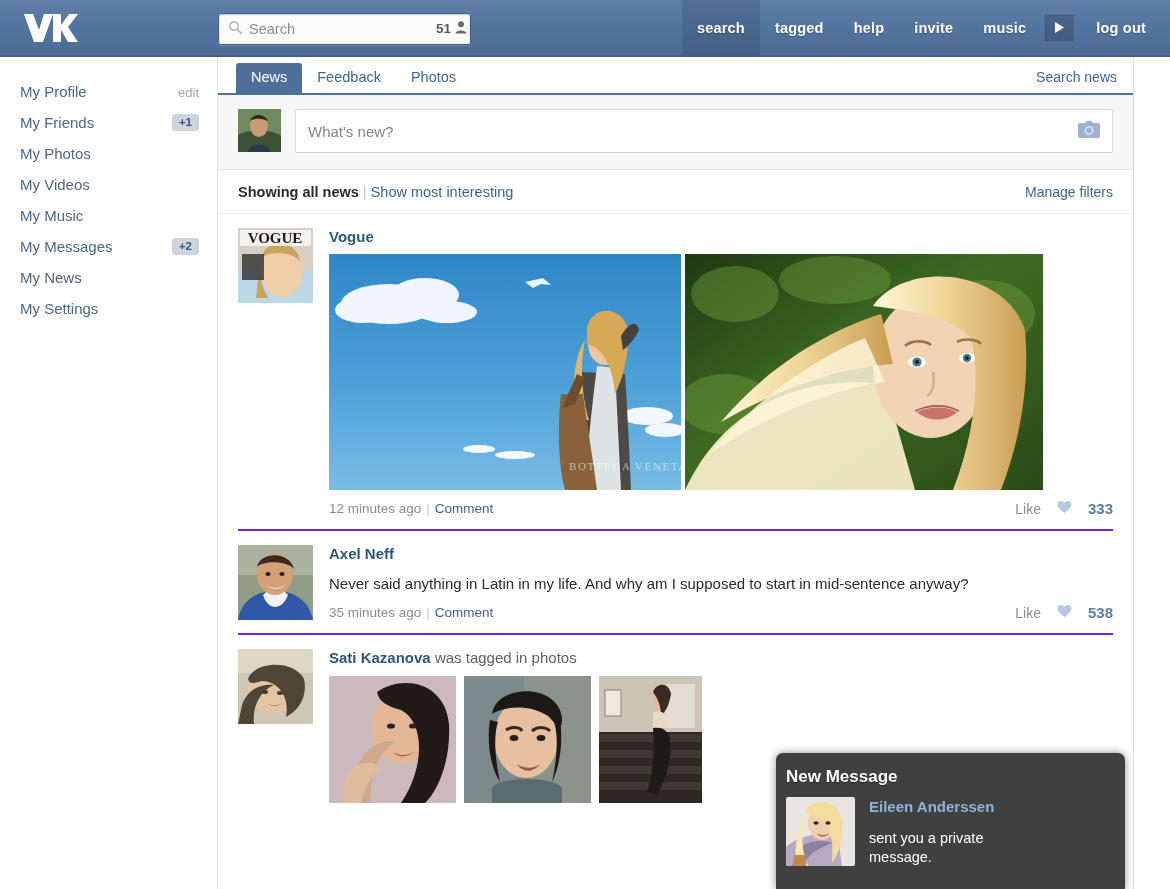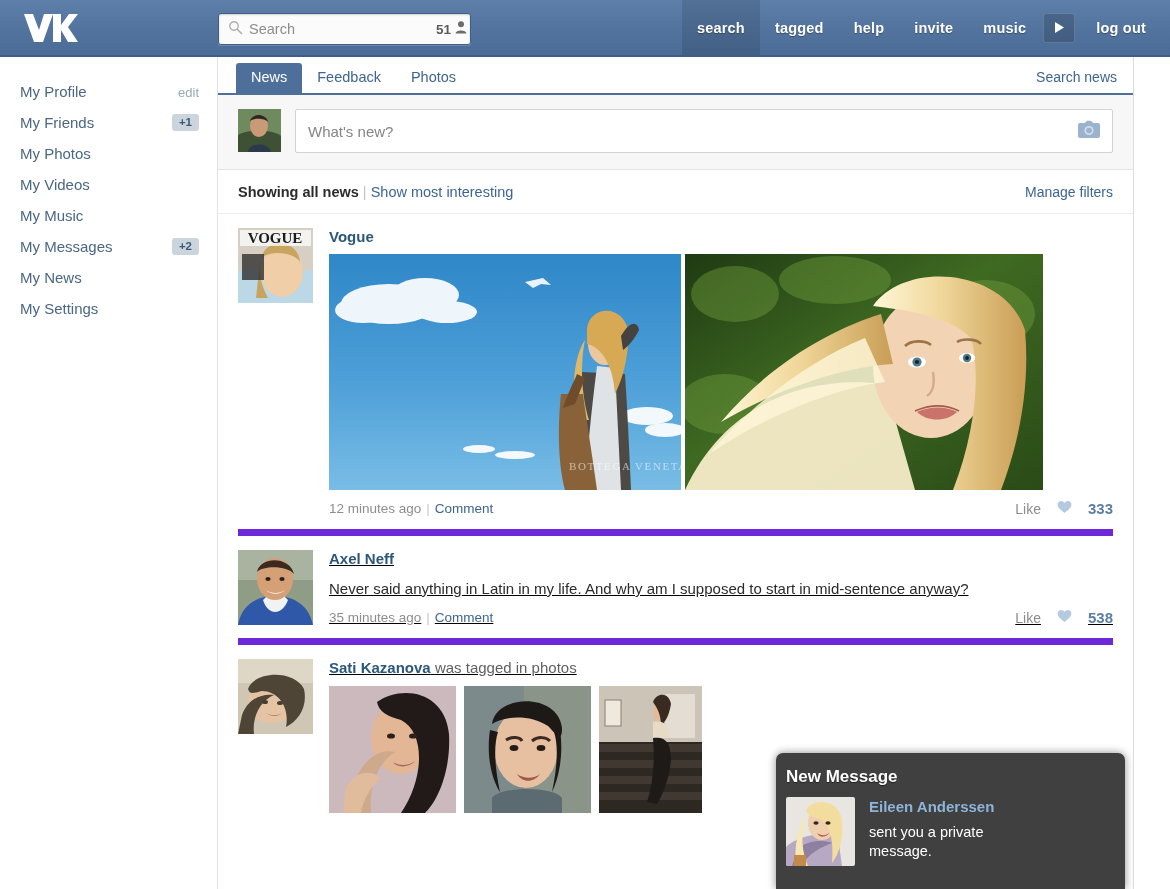--- a/index.html
+++ b/index.html
@@ -37,21 +37,21 @@
     display: flex; align-items: center; padding: 0 9px;
   }
   .search-icon { flex: 0 0 auto; margin-right: 6px; opacity: .55; }
   .search-input {
     flex: 1 1 auto; border: none; outline: none; background: transparent;
     font-family: "Liberation Sans", sans-serif; font-size: 14.5px; color: #8a8a8a;
     height: 100%;
   }
   .search-input::placeholder { color: #8d8d8d; }
   .search-count {
-    display: flex; align-items: center; gap: 4px;
+    display: flex; align-items: flex-start; gap: 4px;
     font-size: 13.5px; font-weight: bold; color: #5b5b5b;
   }
 
   
   .topnav {
     position: absolute; right: 0; top: 0; height: 55px;
     display: flex; align-items: stretch;
   }
   .topnav a {
     display: flex; align-items: center; padding: 0 15px;
@@ -136,21 +136,21 @@
   }
   .filter-left { font-size: 14.5px; color: #5a5a5a; }
   .filter-left b { color: #2b2b2b; font-weight: bold; }
   .filter-left .sep { color: #c2c2c2; margin: 0 4px; }
   .filter-left .lnk { color: #3d6591; }
   .filter-right { font-size: 14px; color: #3d6591; }
 
   
   .feed { padding: 0 20px; }
   .post { display: flex; gap: 16px; padding: 14px 0 0 0; }
-  .post + .post { border-top: 7px solid #6d28d9; text-decoration: underline; }
+  .post + .post { border-top: 2px solid #6d28d9; }
   .post-avatar { width: 75px; height: 75px; flex: 0 0 75px; overflow: hidden; }
   .post-body { flex: 1 1 auto; min-width: 0; padding-bottom: 12px; }
   .post-author { font-size: 15px; font-weight: bold; color: #2b587a; }
   .post-action { font-size: 15px; color: #5f5f5f; font-weight: normal; }
   .post-text { font-size: 15px; color: #2b2b2b; margin-top: 12px; line-height: 20px; }
   .photos-row { display: flex; gap: 4px; margin-top: 9px; }
   .photo { display: block; border: 0; }
   .thumbs-row { display: flex; gap: 8px; margin-top: 10px; }
 
   .post-meta {
@@ -171,21 +171,21 @@
     box-shadow: 0 0 9px rgba(0,0,0,.45);
     padding: 14px 10px; z-index: 50;
   }
   .notif-title {
     color: #ffffff; font-size: 17px; font-weight: bold;
     margin-bottom: 10px; text-shadow: 0 1px 1px rgba(0,0,0,.5);
   }
   .notif-row { display: flex; gap: 14px; }
   .notif-avatar { width: 69px; height: 69px; flex: 0 0 69px; overflow: hidden; border-radius: 2px; }
   .notif-text { font-size: 14.5px; color: #ffffff; line-height: 19px; }
-  .notif-name { color: #8fb4da; font-weight: bold; font-size: 15px; display: block; margin-bottom: 7px; }
+  .notif-name { color: #8fb4da; font-weight: bold; font-size: 15px; display: block; margin-bottom: 13px; }
   .notif-msg { display: block; max-width: 170px; }
 
   
   .gutter { width: 18px; flex: 0 0 18px; background: #fff; }
 </style>
 </head>
 <body>
 
 <div class="header">
 

